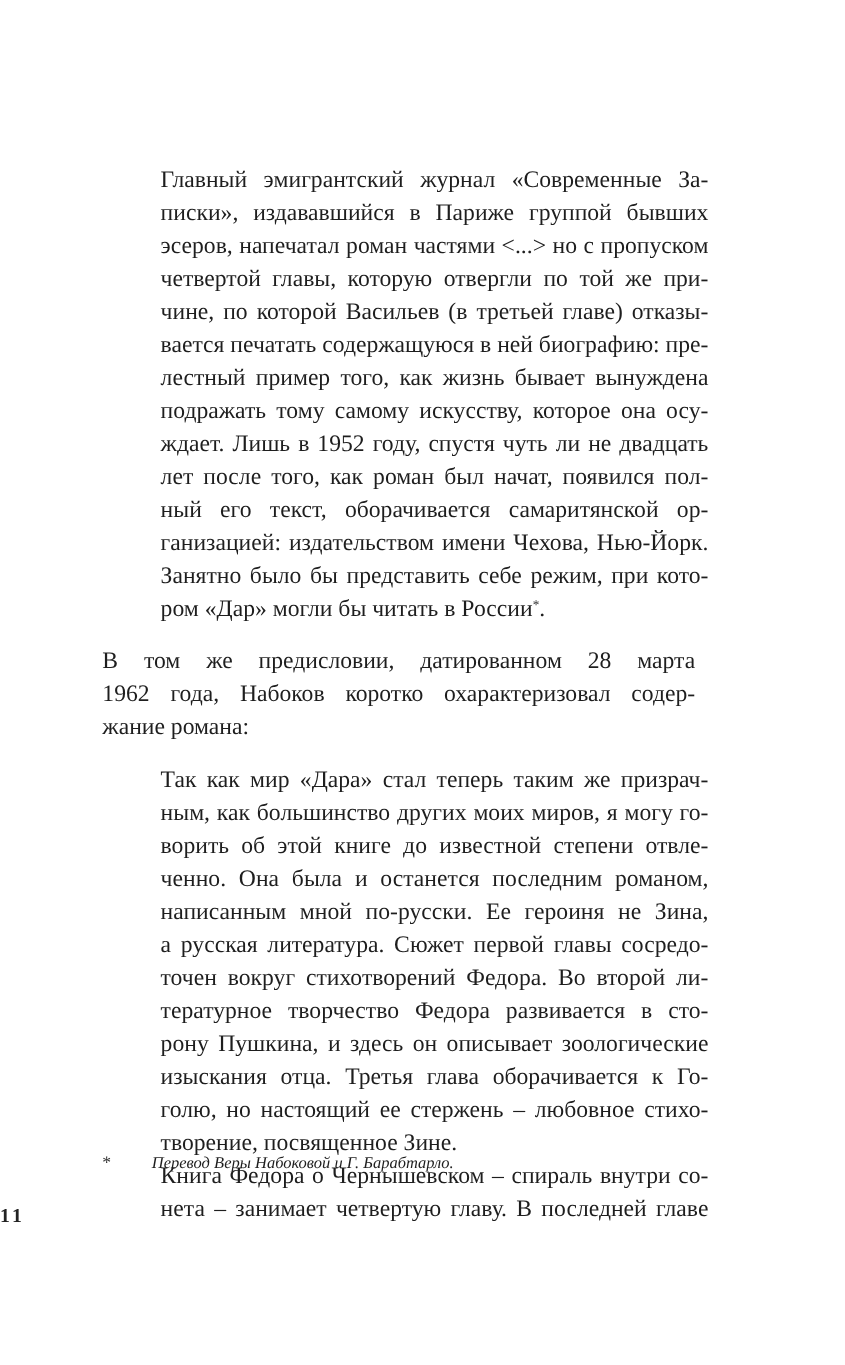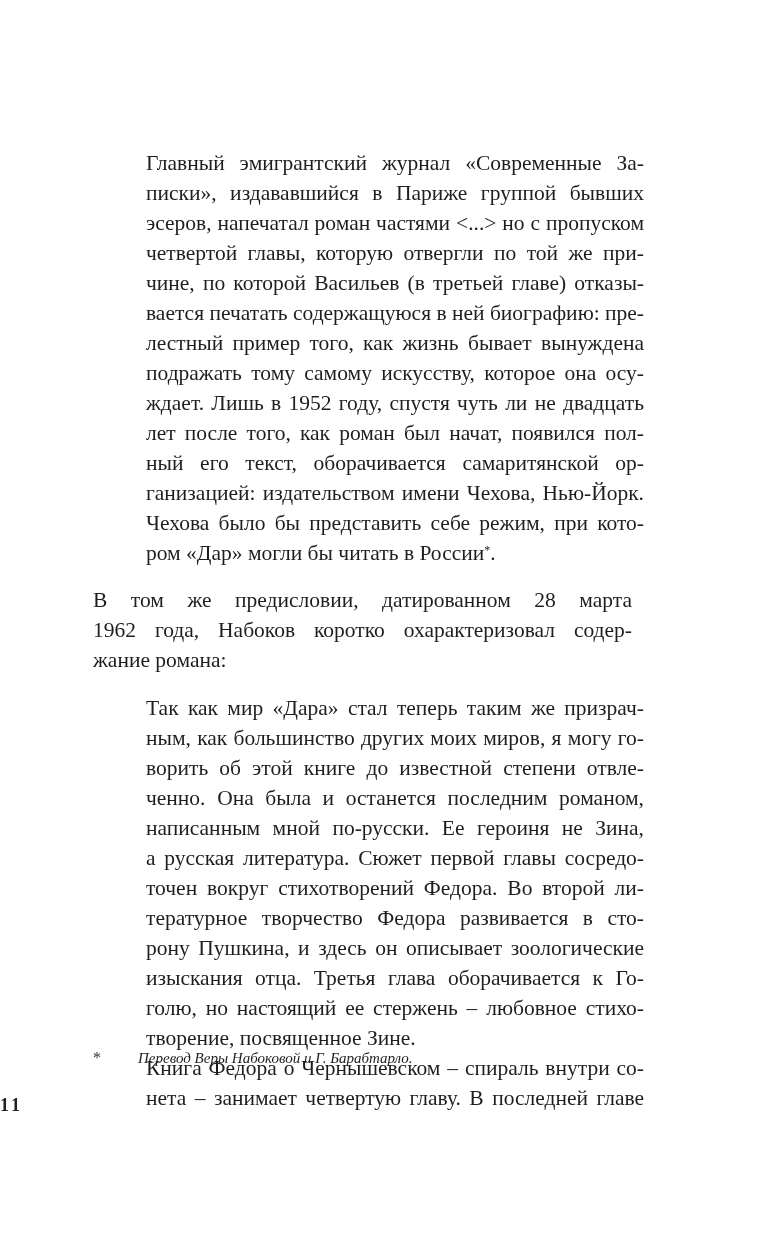--- a/index.html
+++ b/index.html
@@ -84,21 +84,21 @@
     <div class="line justify" style="top:208px">эсеров, напечатал роман частями &lt;...&gt; но с пропуском</div>
     <div class="line justify" style="top:238px">четвертой главы, которую отвергли по той же при-</div>
     <div class="line justify" style="top:268px">чине, по которой Васильев (в третьей главе) отказы-</div>
     <div class="line justify" style="top:298px">вается печатать содержащуюся в ней биографию: пре-</div>
     <div class="line justify" style="top:328px">лестный пример того, как жизнь бывает вынуждена</div>
     <div class="line justify" style="top:358px">подражать тому самому искусству, которое она осу-</div>
     <div class="line justify" style="top:388px">ждает. Лишь в 1952 году, спустя чуть ли не двадцать</div>
     <div class="line justify" style="top:418px">лет после того, как роман был начат, появился пол-</div>
     <div class="line justify" style="top:448px">ный его текст, оборачивается самаритянской ор-</div>
     <div class="line justify" style="top:478px">ганизацией: издательством имени Чехова, Нью-Йорк.</div>
-    <div class="line justify" style="top:508px">Чехова было бы представить себе режим, при кото-</div>
+    <div class="line justify" style="top:508px">Занятно было бы представить себе режим, при кото-</div>
     <div class="line last" style="top:538px"><span>ром «Дар» могли бы читать в России</span><sup class="fnref">*</sup><span>.</span></div>
   </div>
 
   <div class="main">
     <div class="line justify" style="top:585px">В том же предисловии, датированном 28 марта</div>
     <div class="line justify" style="top:615px">1962 года, Набоков коротко охарактеризовал содер-</div>
     <div class="line last" style="top:645px">жание романа:</div>
   </div>
 
   <div class="quote">

